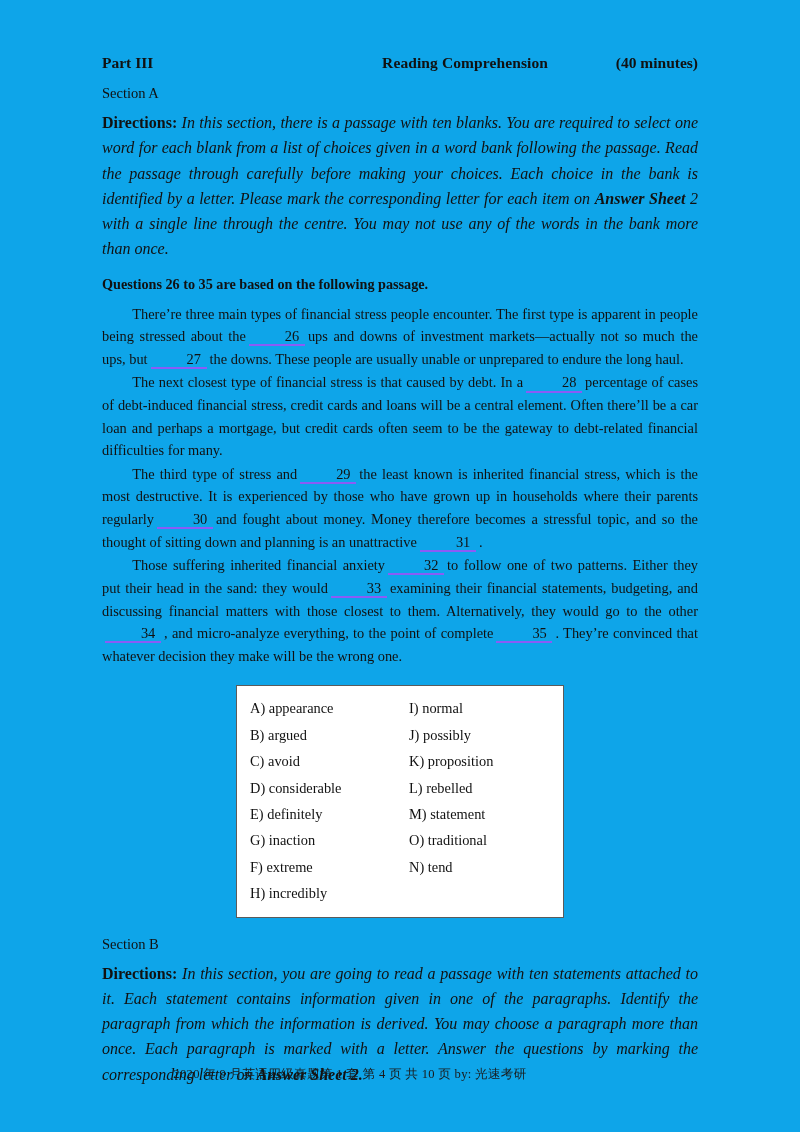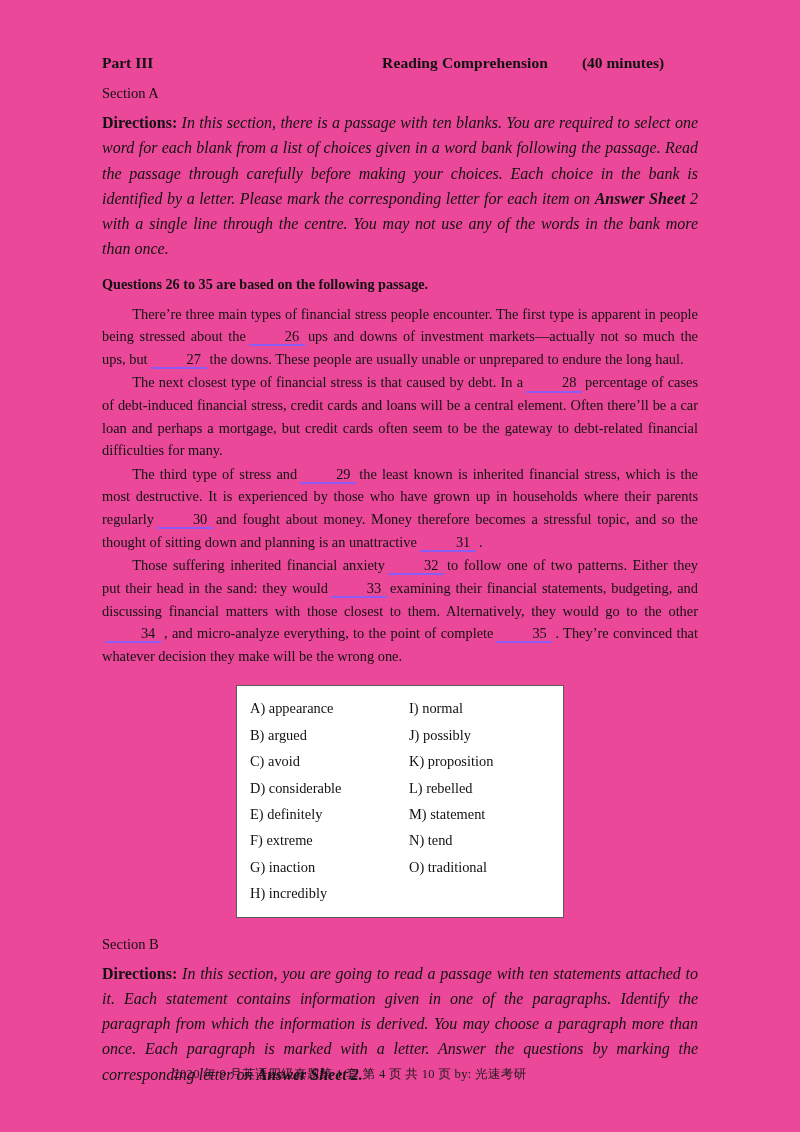--- a/index.html
+++ b/index.html
@@ -14,40 +14,40 @@
     font-family: "Liberation Serif", "DejaVu Serif", serif;
     color: #111111;
     overflow: hidden;
   }
   .page {
     position: absolute;
     left: 0;
     top: 0;
     width: 800px;
     height: 1132px;
-    background: #ec4899;
+    background: #0ea5e9;
   }
   .content {
     position: absolute;
     left: 102px;
     top: 54px;
     width: 596px;
   }
 
   
   .head-row {
     display: flex;
     align-items: baseline;
     font-weight: bold;
     font-size: 15.5px;
     margin-bottom: 13px;
   }
   .head-part { width: 150px; }
   .head-title { flex: 1; text-align: right; letter-spacing: .1px; }
-  .head-time { width: 150px; text-align: center; }
+  .head-time { width: 150px; text-align: right; }
 
   .section-head {
     font-weight: normal;
     font-size: 14.5px;
     margin: 0 0 8px 0;
   }
 
   .directions {
     font-size: 16px;
     line-height: 1.58;
@@ -179,26 +179,26 @@
         </div>
         <div class="bank-row">
           <div class="bank-cell">D) considerable</div>
           <div class="bank-cell">L) rebelled</div>
         </div>
         <div class="bank-row">
           <div class="bank-cell">E) definitely</div>
           <div class="bank-cell">M) statement</div>
         </div>
         <div class="bank-row">
+          <div class="bank-cell">G) inaction</div>
+          <div class="bank-cell">O) traditional</div>
+        </div>
+        <div class="bank-row">
           <div class="bank-cell">F) extreme</div>
           <div class="bank-cell">N) tend</div>
-        </div>
-        <div class="bank-row">
-          <div class="bank-cell">G) inaction</div>
-          <div class="bank-cell">O) traditional</div>
         </div>
         <div class="bank-row">
           <div class="bank-cell">H) incredibly</div>
           <div class="bank-cell"></div>
         </div>
       </div>
     </div>
 
     <div class="section-head">Section B</div>
 

